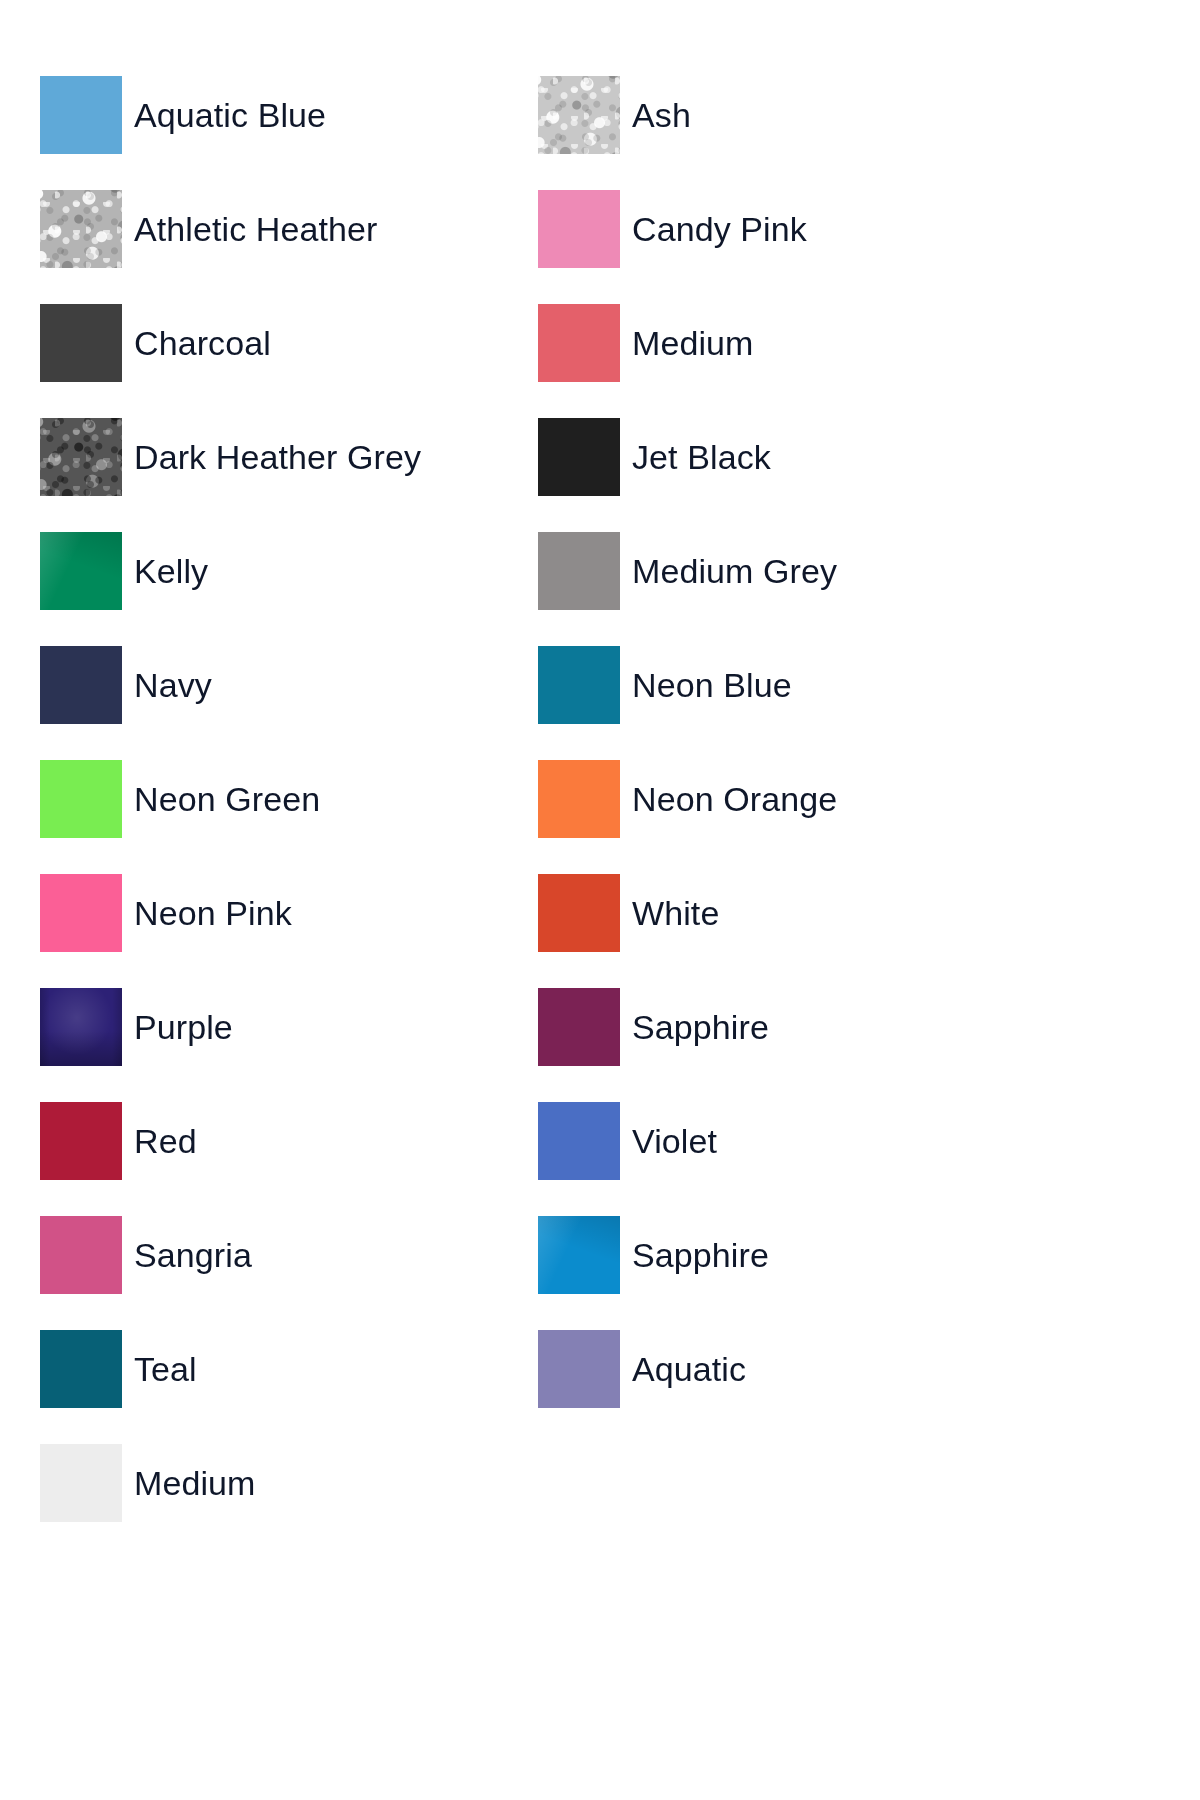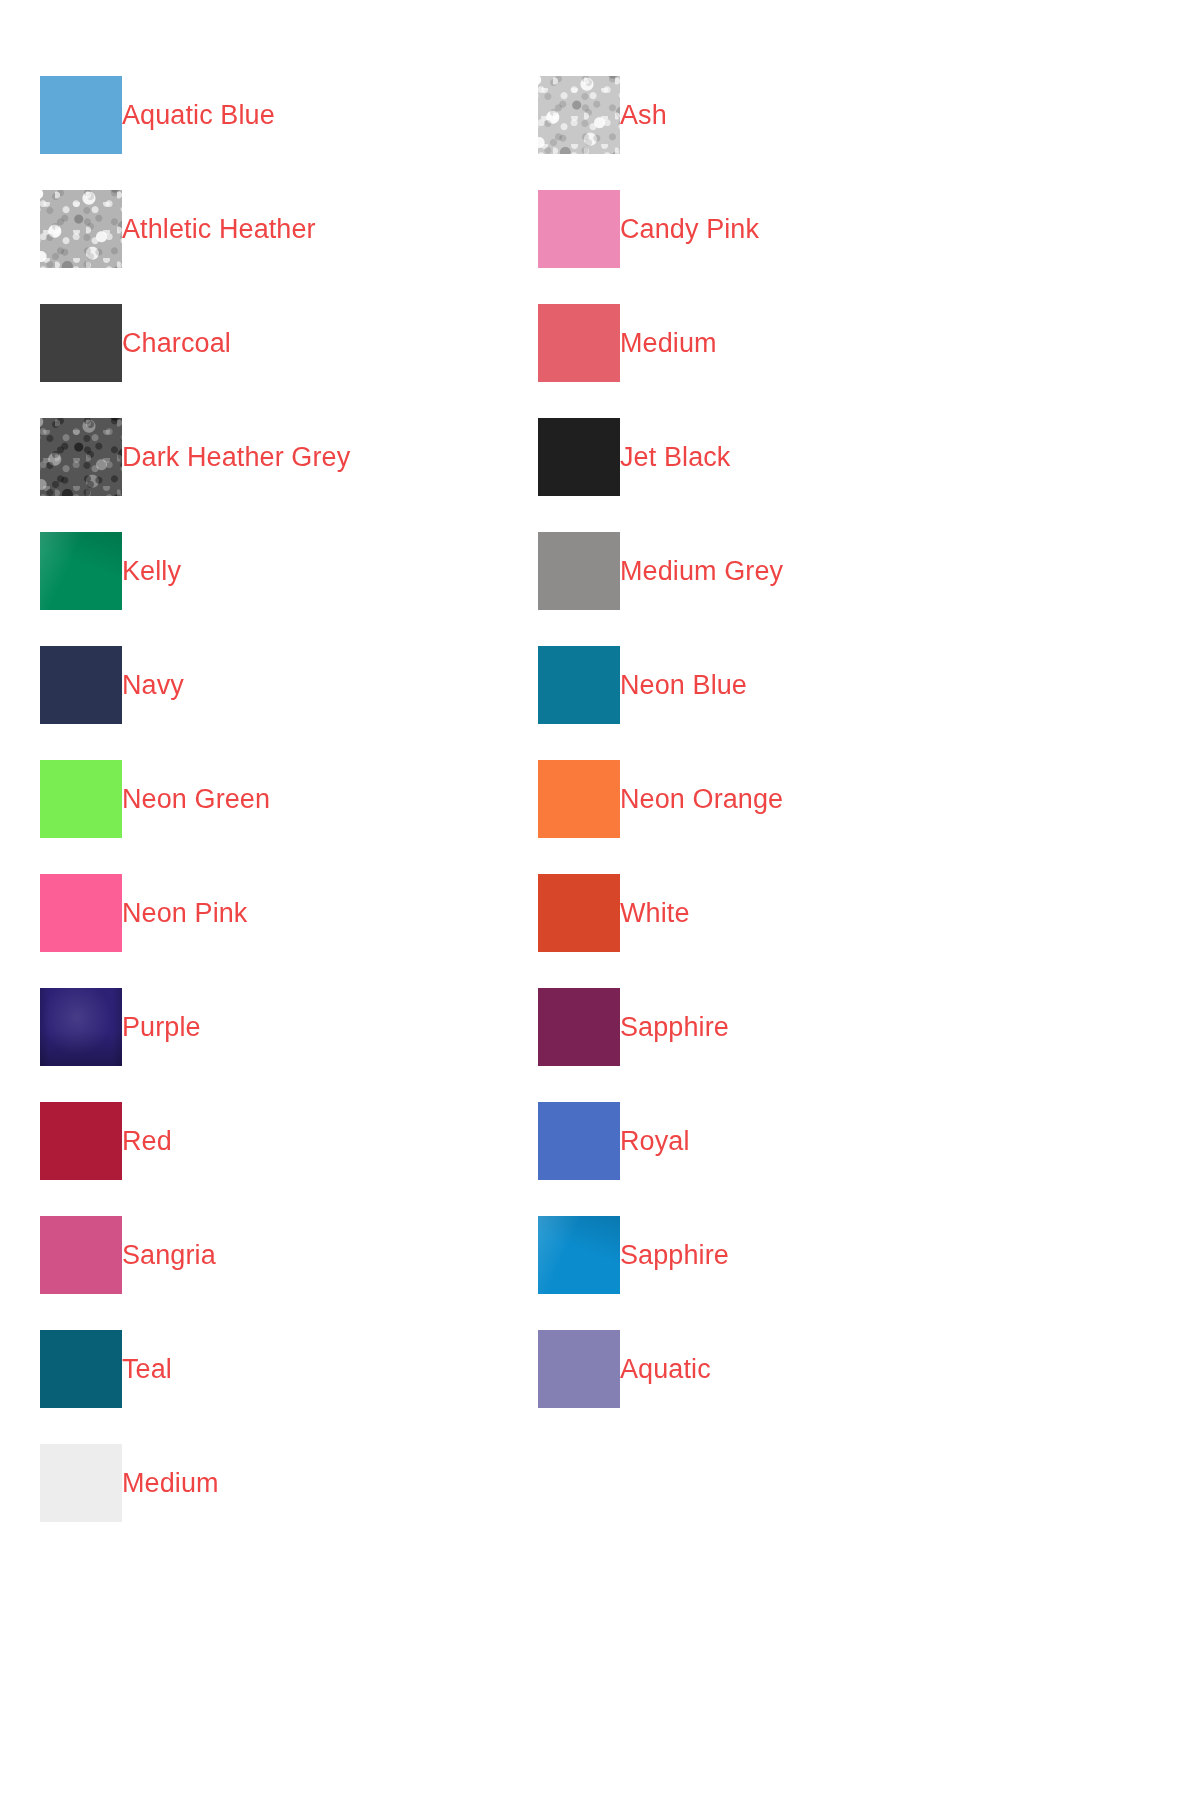--- a/index.html
+++ b/index.html
@@ -43,24 +43,24 @@
   .chip {
     width: 82px;
     height: 78px;
     flex: 0 0 auto;
     position: relative;
     background-color: #cccccc;
     overflow: hidden;
   }
 
   .chip-label {
-    margin-left: 0;
-    font-size: 27px;
+    margin-left: 12px;
+    font-size: 34px;
     line-height: 30px;
-    color: #ef4444;
+    color: #0f172a;
     font-family: "Liberation Sans", sans-serif;
     white-space: nowrap;
     letter-spacing: 0.1px;
   }
 
   
 
   
   .chip.tex-heather::before,
   .chip.tex-heather::after {
@@ -233,21 +233,21 @@
       <div class="swatch-row">
         <div class="chip" style="background-color: rgb(123, 34, 84);"></div>
         <span class="chip-label">Sapphire</span>
       </div>
       <div class="swatch-row">
         <div class="chip" style="background-color: rgb(174, 27, 56);"></div>
         <span class="chip-label">Red</span>
       </div>
       <div class="swatch-row">
         <div class="chip" style="background-color: rgb(74, 110, 196);"></div>
-        <span class="chip-label">Royal</span>
+        <span class="chip-label">Violet</span>
       </div>
       <div class="swatch-row">
         <div class="chip" style="background-color: rgb(209, 82, 135);"></div>
         <span class="chip-label">Sangria</span>
       </div>
       <div class="swatch-row">
         <div class="chip tex-sheen" style="background-color: rgb(11, 140, 205);"></div>
         <span class="chip-label">Sapphire</span>
       </div>
       <div class="swatch-row">

